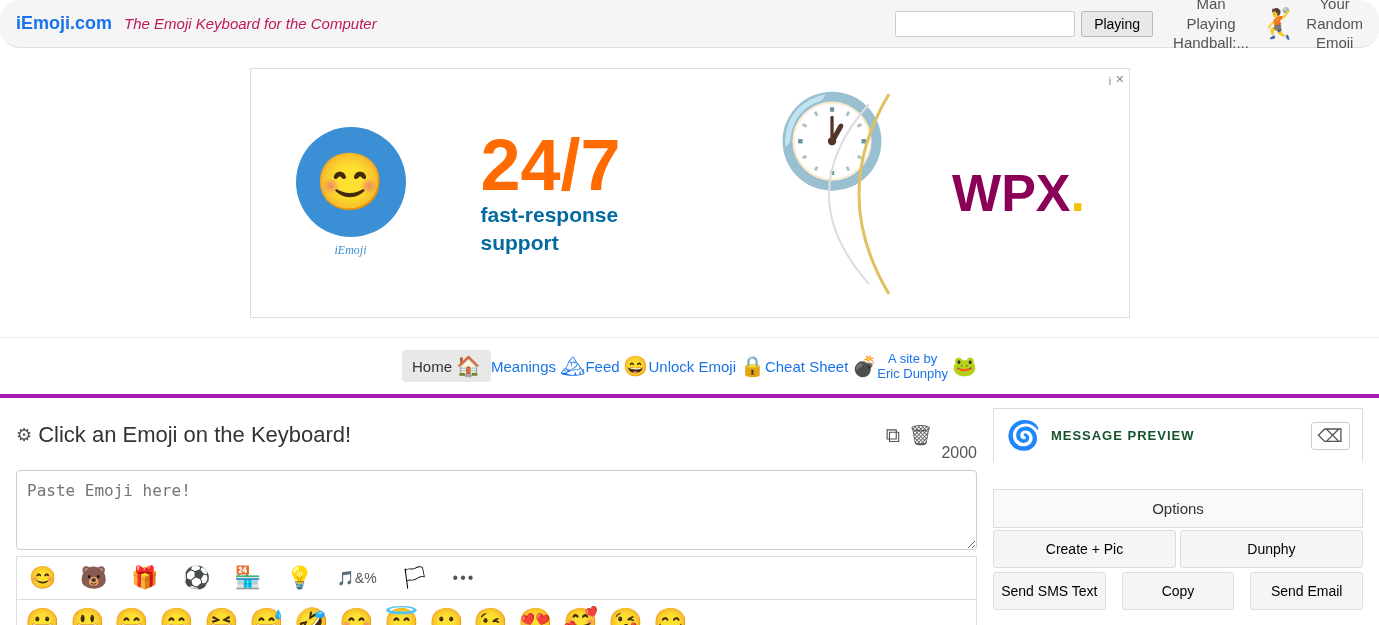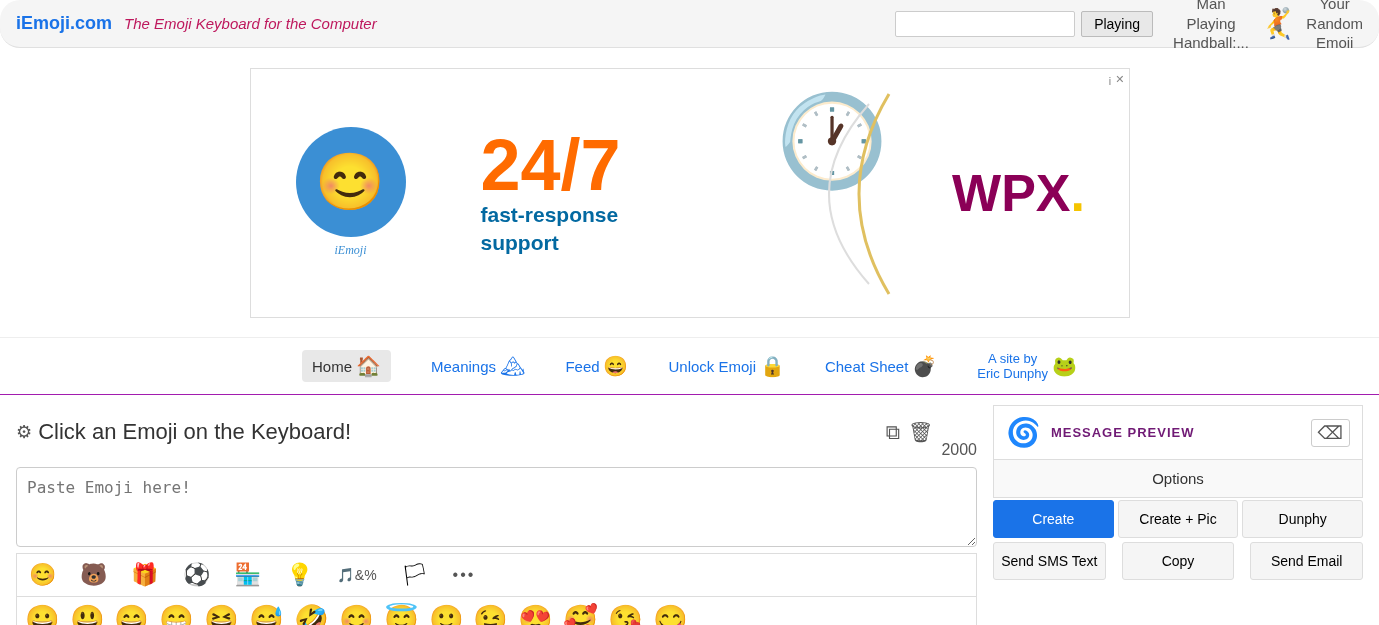--- a/index.html
+++ b/index.html
@@ -149,22 +149,21 @@
       font-size: 11px;
       color: #888;
     }
 
     
     #nav {
       display: flex;
       align-items: center;
       justify-content: center;
       padding: 12px 0;
-      gap: 20px;
-      border-bottom: 1px solid #a21caf;
+      border-bottom: 4px solid #a21caf;
     }
     .nav-item {
       display: flex;
       align-items: center;
       gap: 4px;
       font-size: 15px;
       color: #1a73e8;
       text-decoration: none;
       cursor: pointer;
     }
@@ -287,21 +286,21 @@
       padding: 10px 12px;
       border: 1px solid #ddd;
       border-bottom: none;
     }
     .preview-spiral {
       font-size: 28px;
       color: #00b5cc;
     }
     .preview-label {
       font-size: 13px;
-      color: #701a75;
+      color: #14532d;
       letter-spacing: 1px;
       font-weight: bold;
     }
     .backspace-icon {
       margin-left: auto;
       font-size: 18px;
       cursor: pointer;
       color: #555;
       border: 1px solid #ccc;
       padding: 2px 6px;
@@ -311,20 +310,21 @@
       display: block;
       width: 100%;
       padding: 10px;
       text-align: center;
       border: 1px solid #ddd;
       background: #f9f9f9;
       font-size: 15px;
       color: #333;
       cursor: pointer;
       margin-bottom: 2px;
+      margin-top: 27px;
     }
     .action-row {
       display: flex;
       gap: 4px;
       margin-bottom: 4px;
     }
     .action-btn {
       flex: 1;
       padding: 10px 6px;
       text-align: center;
@@ -499,21 +499,20 @@
 
     <div class="preview-header">
       <span class="preview-spiral">🌀</span>
       <span class="preview-label">MESSAGE PREVIEW</span>
       <div class="backspace-icon">⌫</div>
     </div>
 
     <button class="options-btn">Options</button>
 
     <div class="action-row">
-      <button class="action-btn primary">Create</button>
       <button class="action-btn">Create + Pic</button>
       <button class="action-btn">Dunphy</button>
     </div>
 
     <div class="send-row">
       <button class="send-btn">Send SMS Text</button>
       <button class="send-btn">Copy</button>
       <button class="send-btn">Send Email</button>
     </div>
 

